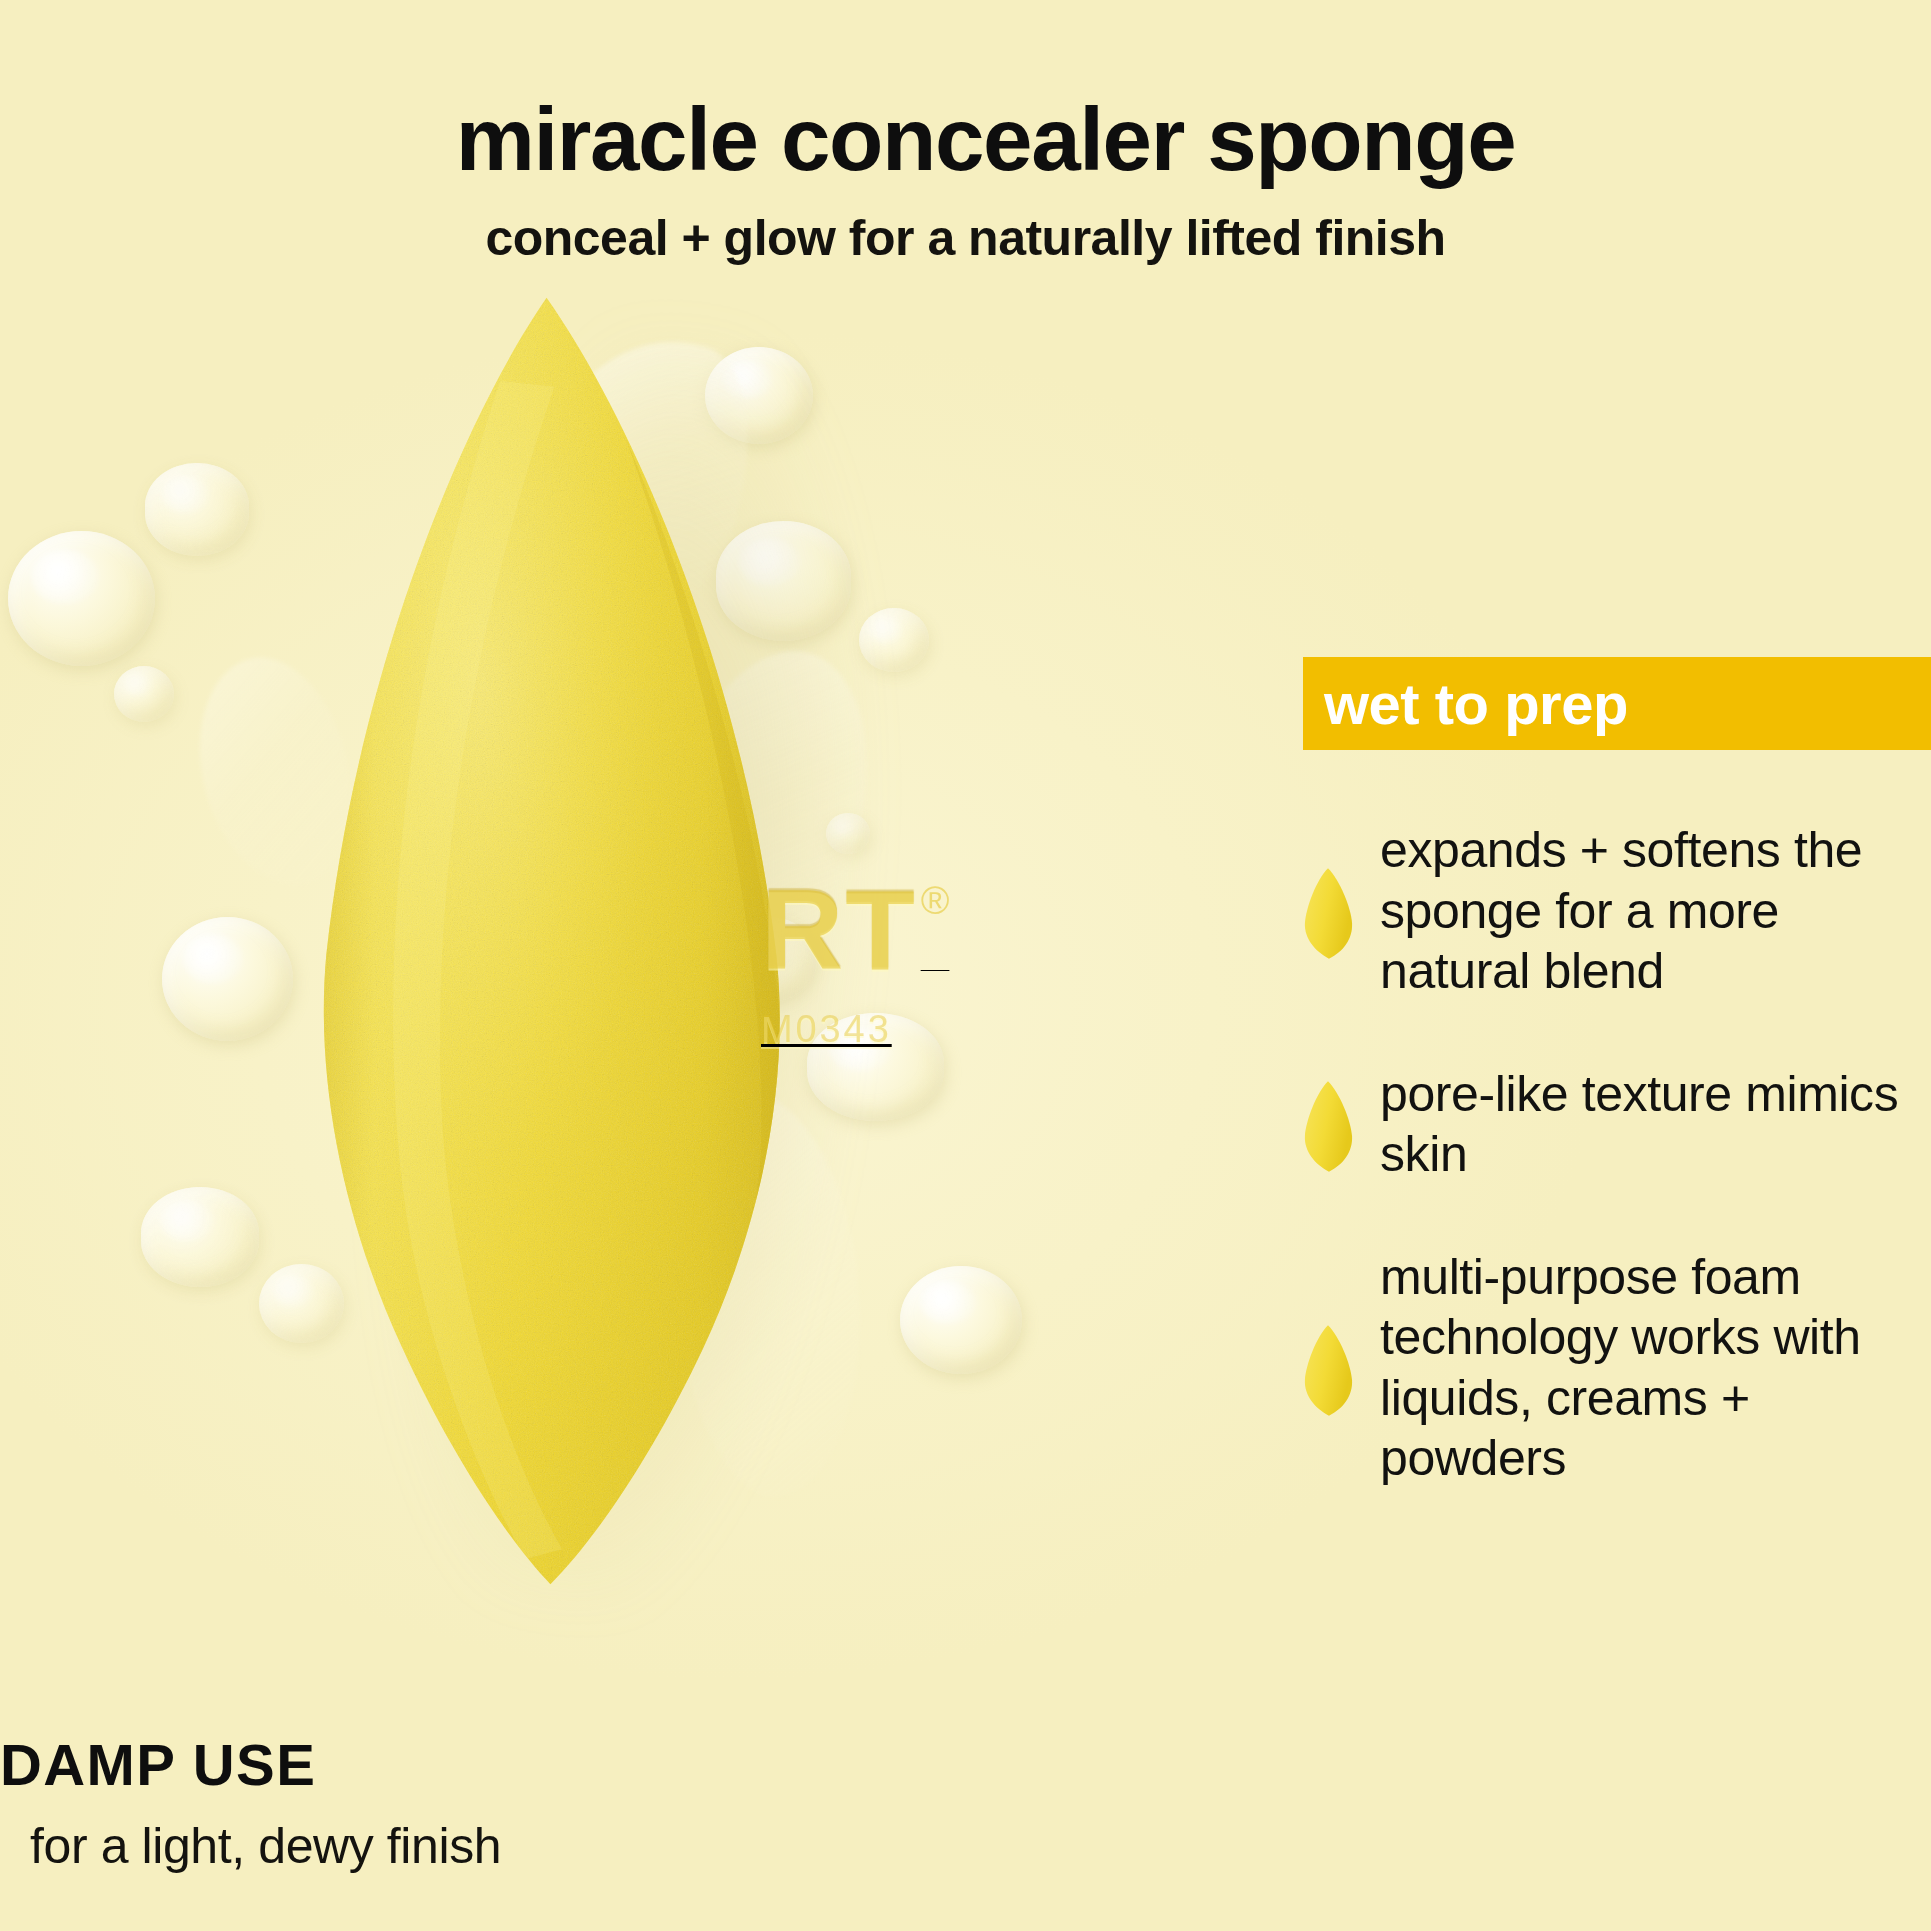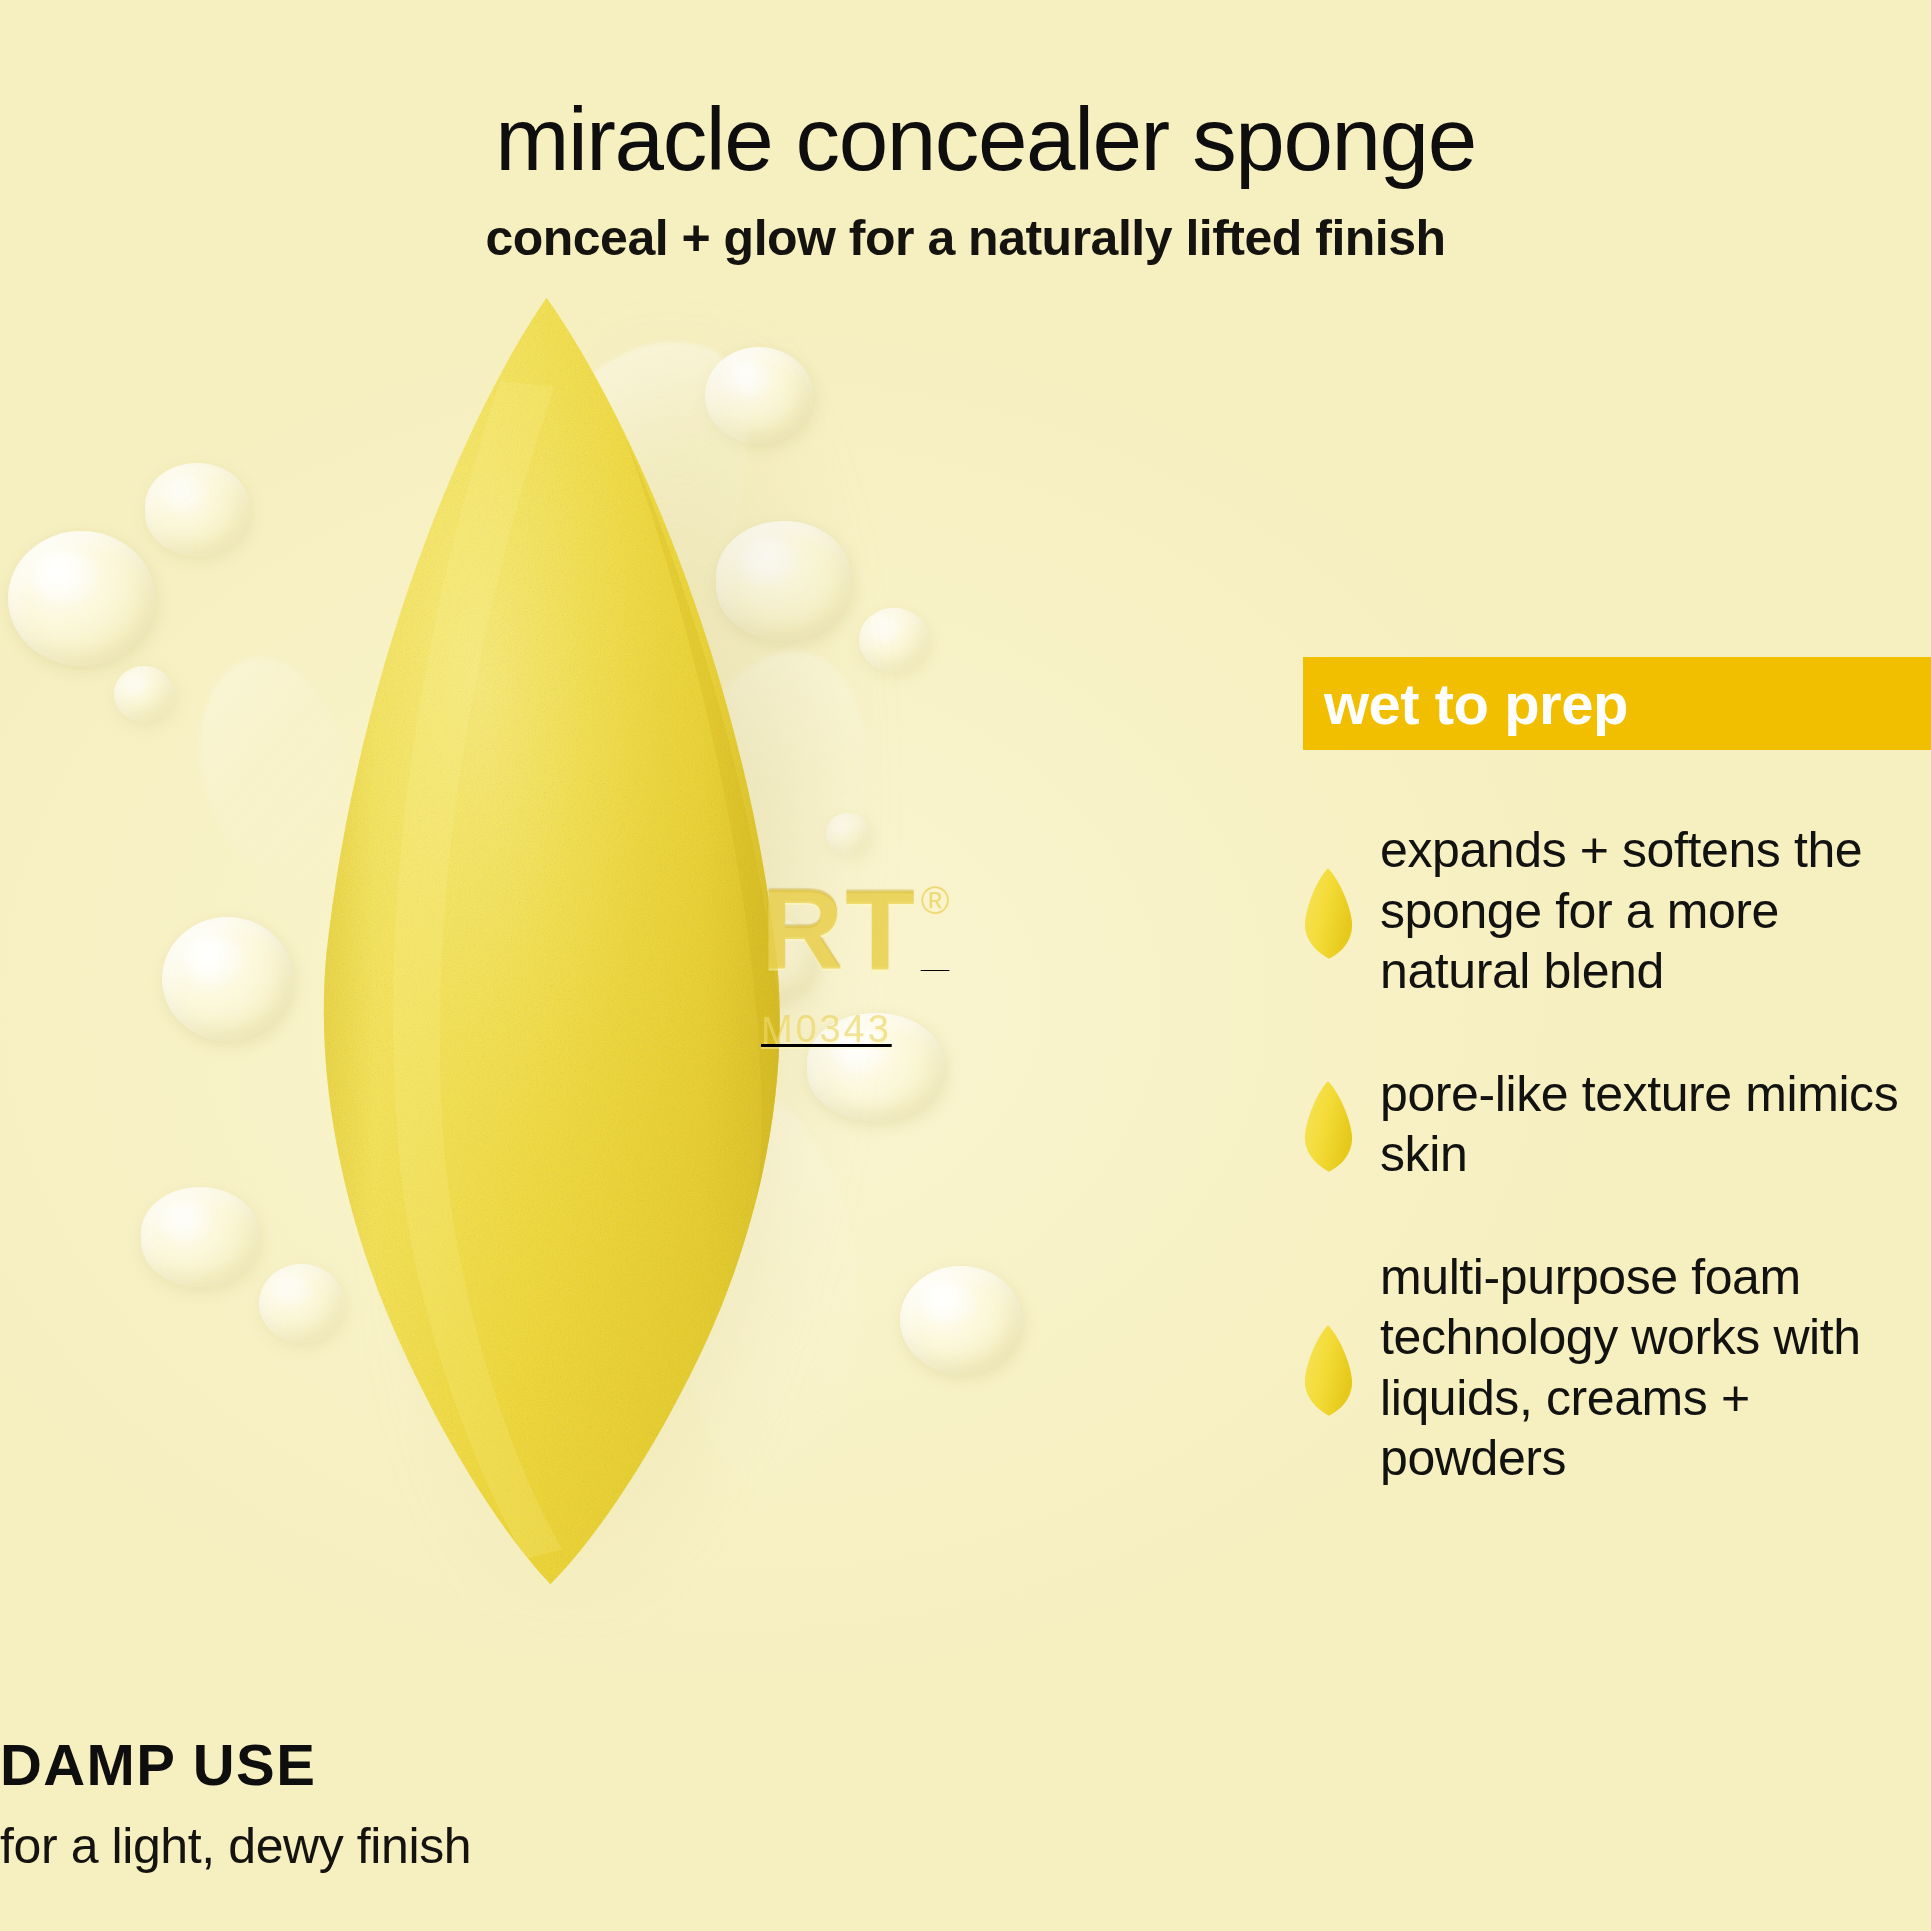--- a/index.html
+++ b/index.html
@@ -29,21 +29,21 @@
   
   .title-block {
     position: absolute;
     top: 93px;
     left: 0;
     width: 1931px;
     text-align: center;
   }
   .main-title {
     font-size: 89px;
-    font-weight: 400;
+    font-weight: 700;
     letter-spacing: -1.4px;
     color: #0E0E0E;
     line-height: 1.04;
     padding-left: 40px;
   }
   .sub-title {
     margin-top: 23px;
     font-size: 50px;
     font-weight: 700;
     letter-spacing: -0.5px;
@@ -63,20 +63,21 @@
     font-weight: 700;
     letter-spacing: 1.4px;
     color: #0E0E0E;
   }
   .footer-sub {
     margin-top: 19.3px;
     font-size: 50px;
     font-weight: 400;
     letter-spacing: -0.4px;
     color: #14130F;
+    padding-left: 30px;
   }
 
   
   .stage {
     position: absolute;
     left: 0;
     top: 241px;
     width: 1139px;
     height: 1429px;
   }

